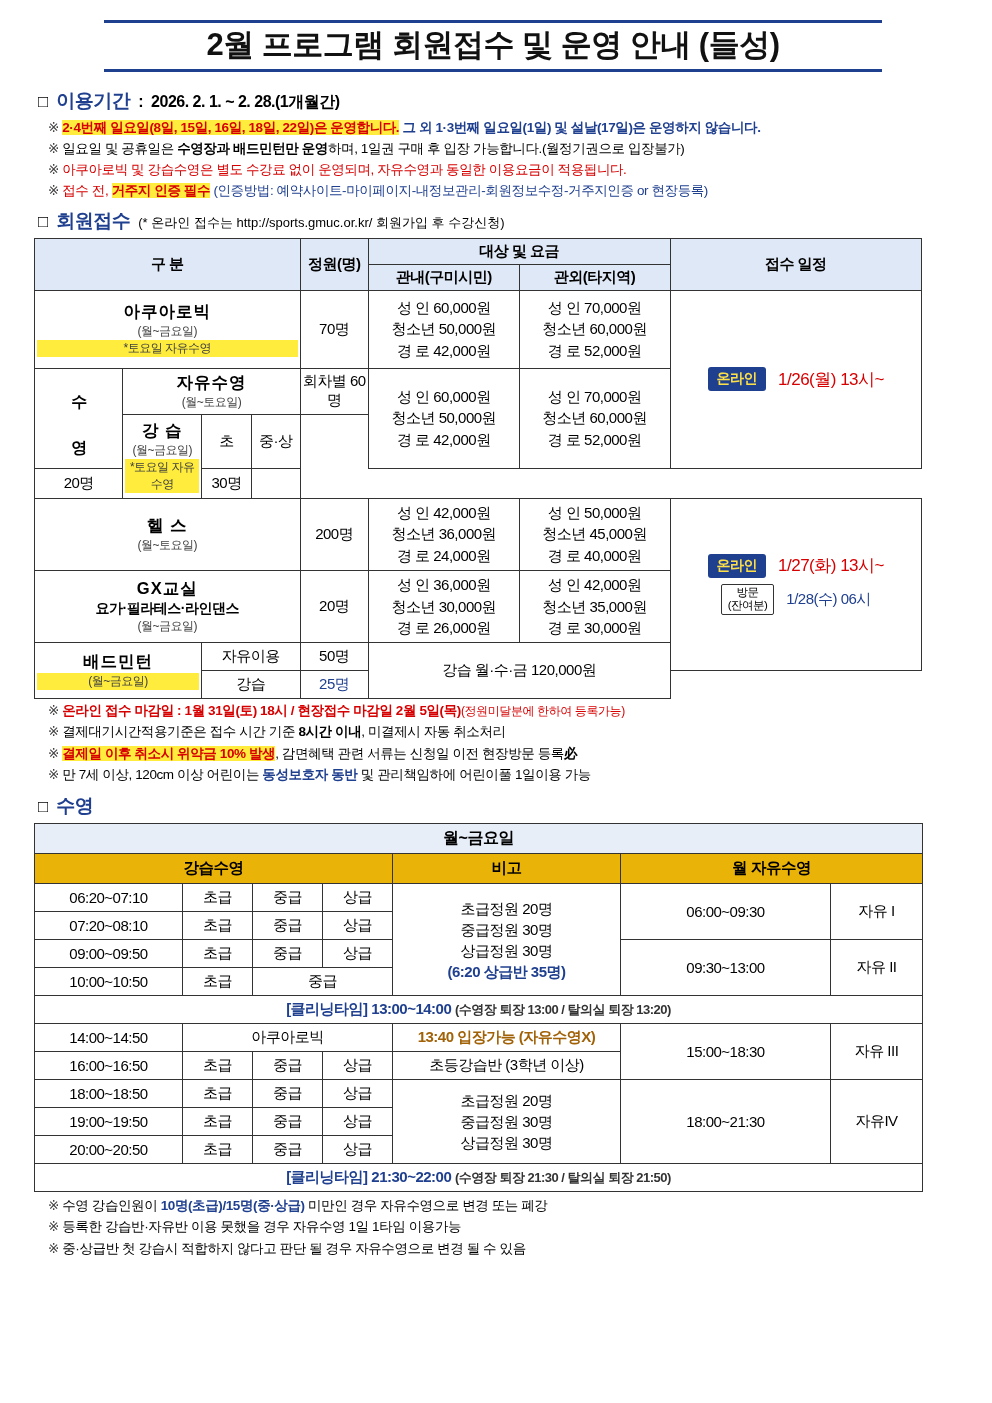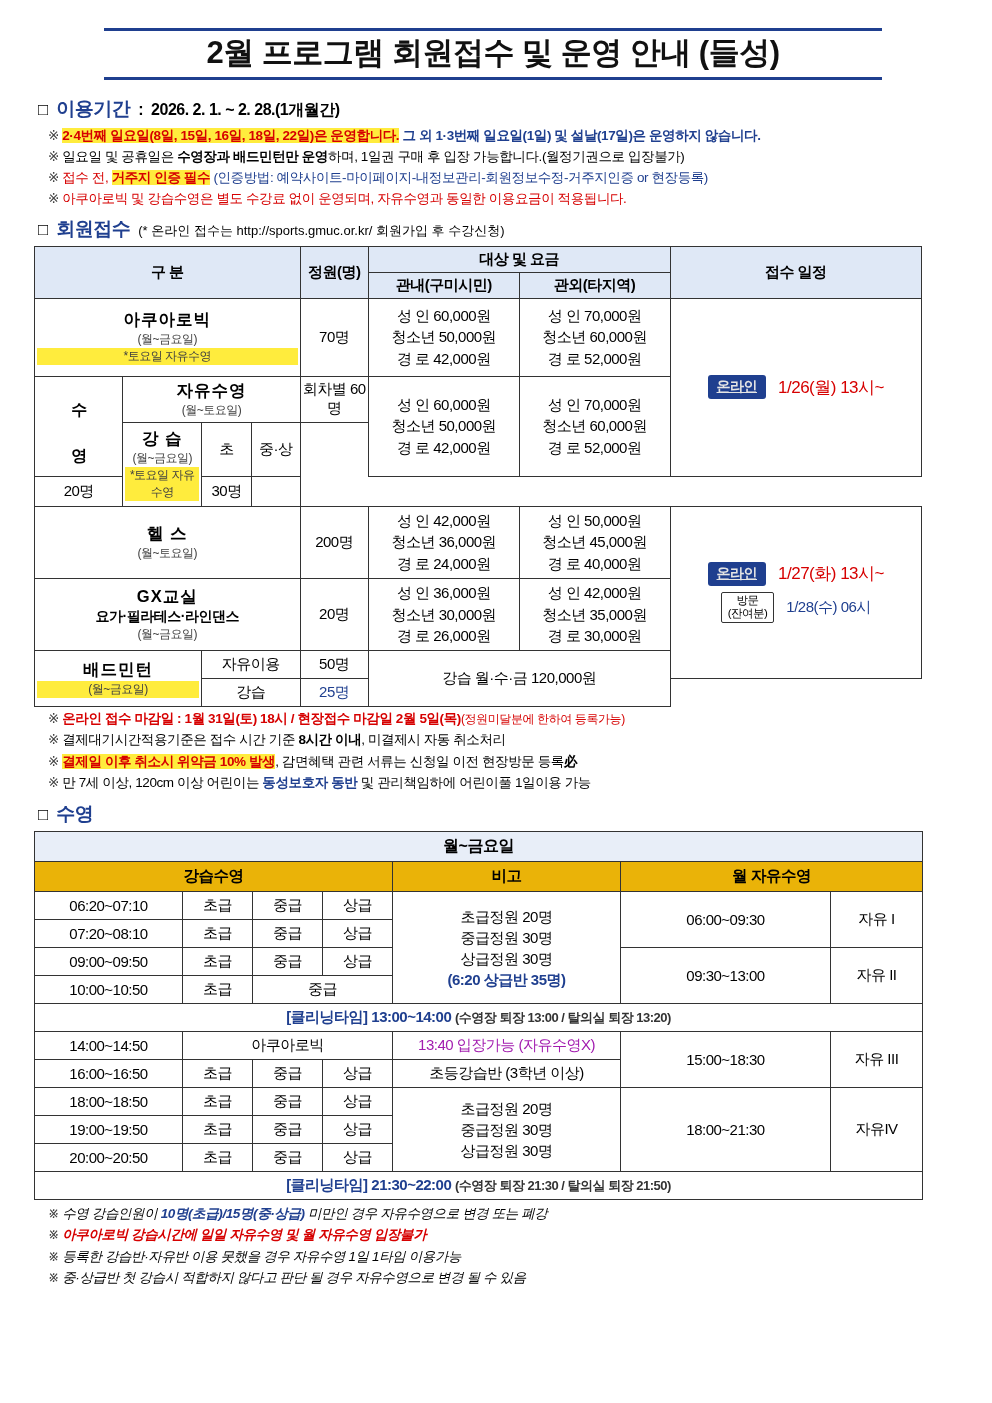--- a/index.html
+++ b/index.html
@@ -7,21 +7,21 @@
     width:992px;
     background:#ffffff;
     font-family:"Liberation Sans","DejaVu Sans",sans-serif;
     color:#000;
     font-size:14px;
   }
   .page{
     width:986px;
     min-height:1403px;
     box-sizing:border-box;
-    padding:14px 26px 8px 26px;
+    padding:6px 26px 8px 26px;
     position:relative;
   }
   
   .title-wrap{
     border-top:3px solid #1f3f8f;
     border-bottom:3px solid #1f3f8f;
     margin:14px 78px 16px 78px;
     text-align:center;
     padding:4px 0 6px 0;
   }
@@ -96,27 +96,26 @@
     font-size:14.5px;
     text-align:left;
     padding-left:14px;
     line-height:1.45;
     letter-spacing:-0.3px;
     white-space:pre-line;
   }
   .badge-on{
     display:inline-block;
     background:#1f3f8f;
-    color:#e5e5e5;
+    color:#fde047;
     font-size:14px;
     font-weight:bold;
     border-radius:3px;
     padding:3px 9px;
     letter-spacing:-0.5px;
-    text-decoration:underline;
   }
   .badge-visit{
     display:inline-block;
     border:1px solid #333;
     background:#fff;
     color:#000;
     font-size:11.5px;
     border-radius:2px;
     padding:1px 6px;
     line-height:1.2;
@@ -166,22 +165,22 @@
     color:#1f3f8f;
     font-weight:bold;
     font-size:15px;
   }
   .clean small{font-weight:bold;font-size:13px;color:#333;}
   .memo{
     line-height:1.4;
     font-size:14.5px;
   }
   .memo .b{color:#1f3f8f;font-weight:bold;}
-  .orange{color:#a21caf;font-weight:normal;font-size:14px;}
-  .bot-notes{margin:4px 0 16px 22px;font-style:italic;}
+  .orange{color:#a16207;font-weight:bold;font-size:14px;}
+  .bot-notes{margin:4px 0 16px 22px;}
   .bot-notes .note{font-size:13.5px;}
   .small-note{font-size:12px;}
 </style>
 </head>
 <body>
 
 <div class="page">
 
   <div class="title-wrap">
     <div class="title">2월 프로그램 회원접수 및 운영 안내 (들성)</div>
@@ -190,22 +189,22 @@
   <div class="sec-head">
     <span class="sec-box">□</span>
     <span class="sec-title">이용기간</span>
     <span class="sec-sub">:</span>
     <span class="sec-sub">2026. 2. 1. ~ 2. 28.(1개월간)</span>
   </div>
 
   <div class="notes" id="notes1">
       <div class="note"><span class="mark">※ </span><span class="red bold hl">2·4번째 일요일(8일, 15일, 16일, 18일, 22일)은 운영합니다.</span><span class="blue bold"> 그 외 1·3번째 일요일(1일) 및 설날(17일)은 운영하지 않습니다.</span></div>
       <div class="note"><span class="mark">※ </span><span class=""> 일요일 및 공휴일은 </span><span class="bold">수영장과 배드민턴만 운영</span><span class="">하며, 1일권 구매 후 입장 가능합니다.(월정기권으로 입장불가)</span></div>
+      <div class="note"><span class="mark">※ </span><span class="red"> 아쿠아로빅 및 강습수영은 별도 수강료 없이 운영되며, 자유수영과 동일한 이용요금이 적용됩니다.</span></div>
       <div class="note"><span class="mark">※ </span><span class="red"> 접수 전, </span><span class="red bold hl">거주지 인증 필수</span><span class="blue"> (인증방법: 예약사이트-마이페이지-내정보관리-회원정보수정-거주지인증 or 현장등록)</span></div>
-      <div class="note"><span class="mark">※ </span><span class="red"> 아쿠아로빅 및 강습수영은 별도 수강료 없이 운영되며, 자유수영과 동일한 이용요금이 적용됩니다.</span></div>
     </div>
 
   <div class="sec-head">
     <span class="sec-box">□</span>
     <span class="sec-title">회원접수</span>
     <span class="sec-note">(* 온라인 접수는 http://sports.gmuc.or.kr/ 회원가입 후 수강신청)</span>
   </div>
 
   <table class="t1">
     <colgroup>
@@ -456,18 +455,17 @@
         <td colspan="7" class="clean">
           <span>[클리닝타임] 21:30~22:00</span>
           <small>(수영장 퇴장 21:30 / 탈의실 퇴장 21:50)</small>
         </td>
       </tr>
     </tbody>
   </table>
 
   <div class="bot-notes" id="notes3">
       <div class="note"><span class="mark">※ </span><span class=""> 수영 강습인원이 </span><span class="blue bold">10명(초급)/15명(중·상급)</span><span class=""> 미만인 경우 자유수영으로 변경 또는 폐강</span></div>
-      <div class="note"><span class="mark">※ </span><span class="red bold"> 아쿠아로빅 강습시간에 일일 자유수영 및 월 자유수영 입장불가</span></div>
       <div class="note"><span class="mark">※ </span><span class=""> 등록한 강습반·자유반 이용 못했을 경우 자유수영 1일 1타임 이용가능</span></div>
       <div class="note"><span class="mark">※ </span><span class=""> 중·상급반 첫 강습시 적합하지 않다고 판단 될 경우 자유수영으로 변경 될 수 있음</span></div>
     </div>
 
 </div>
 
 </body></html>

